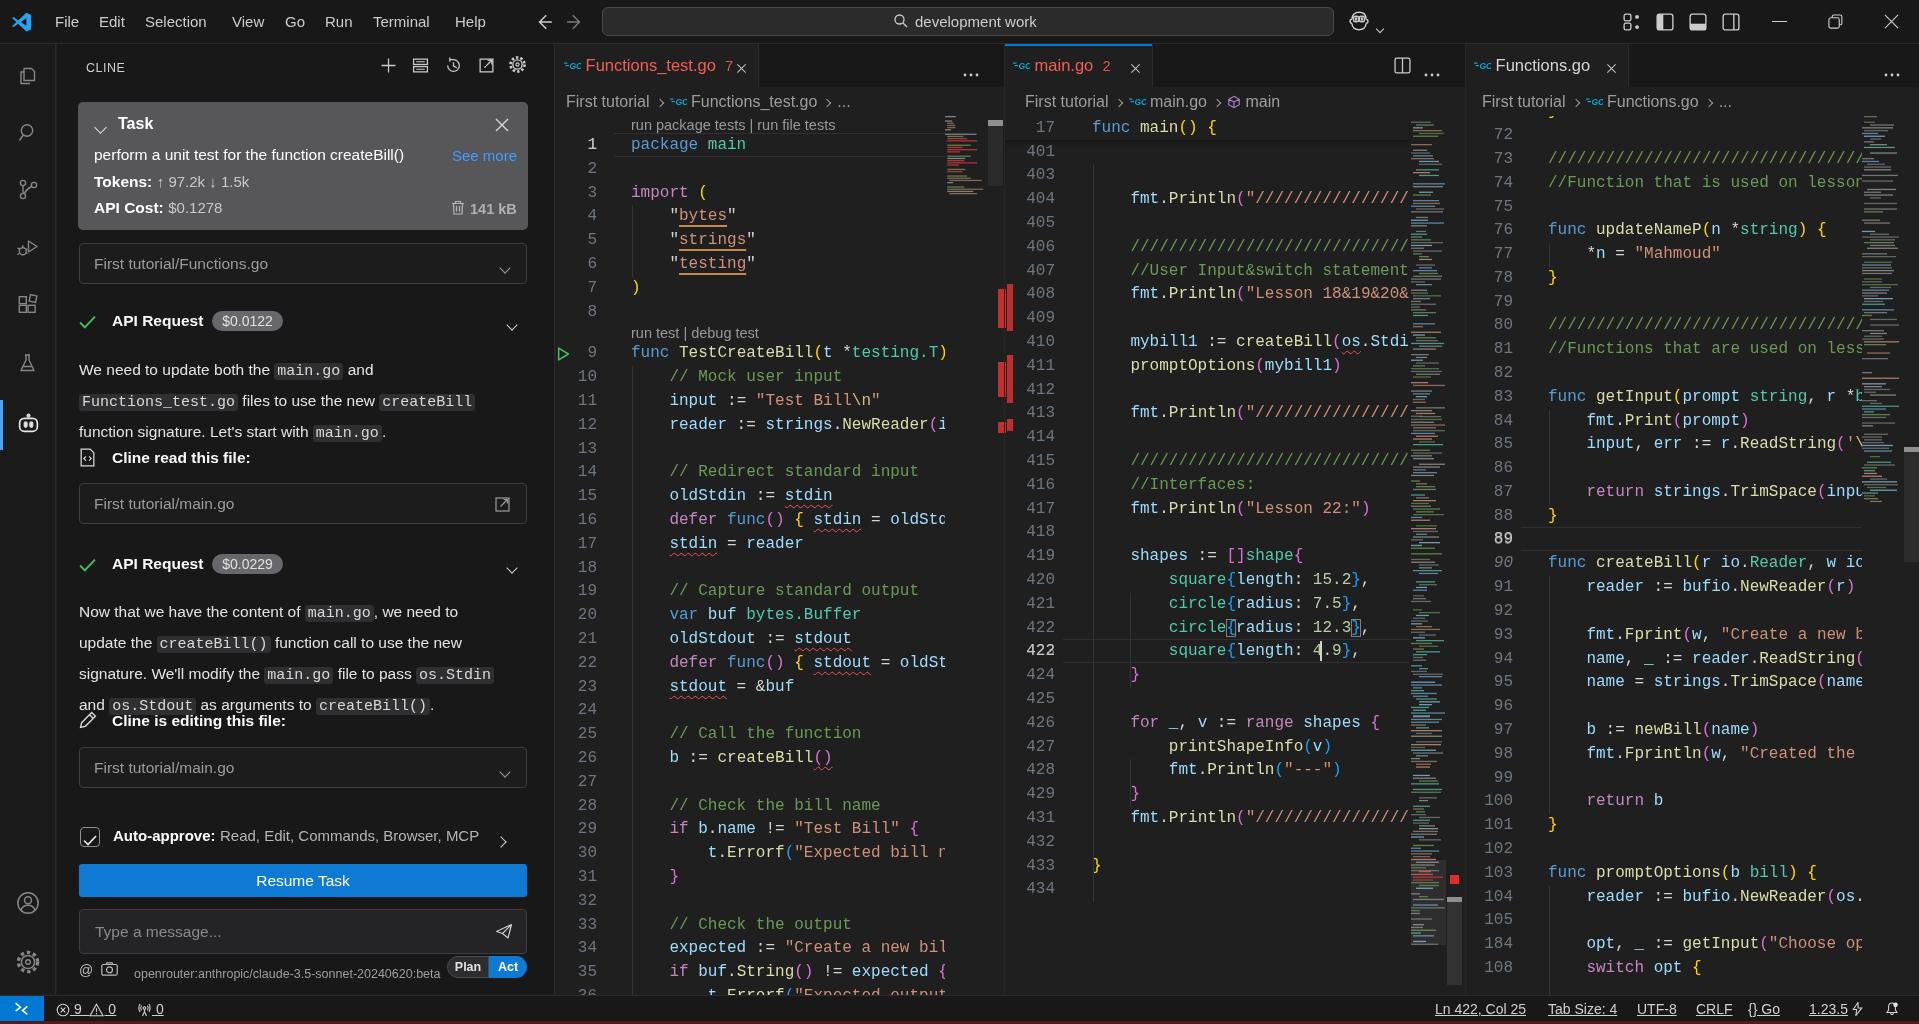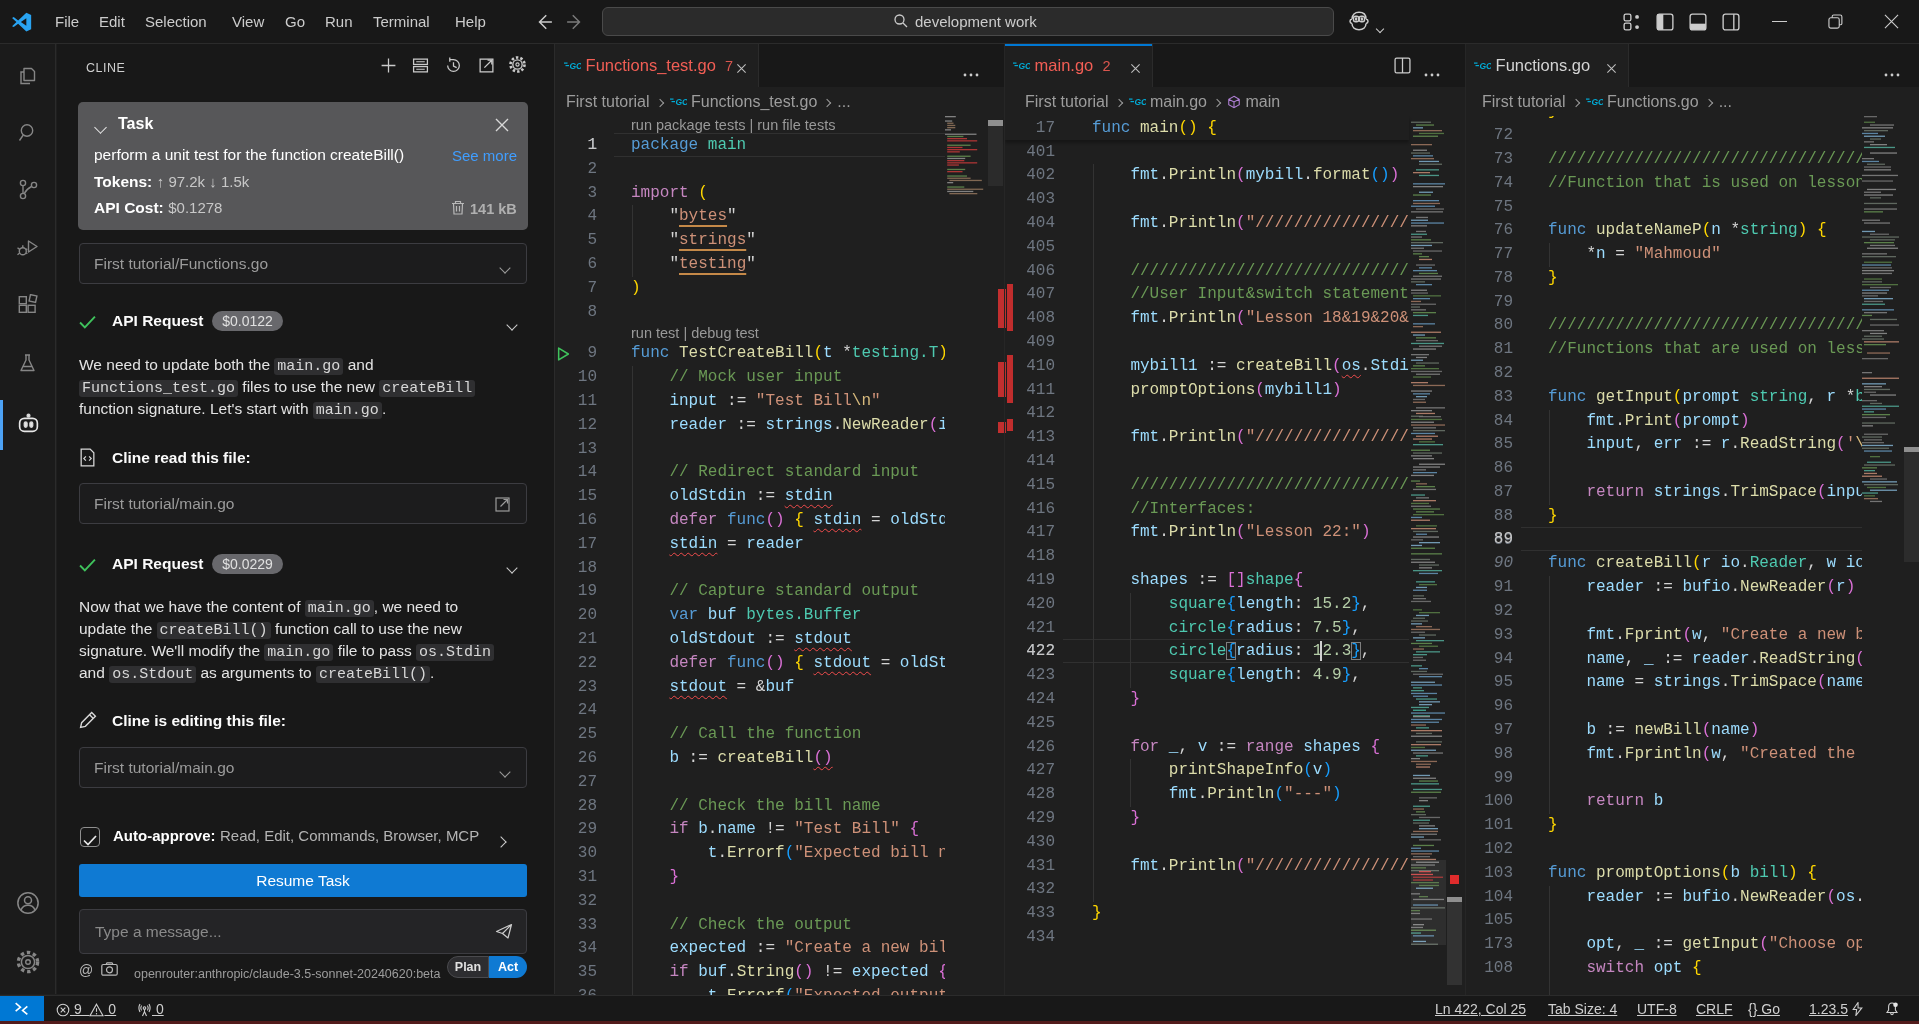--- a/index.html
+++ b/index.html
@@ -11,21 +11,21 @@
 
 #actbar{left:0;top:44px;width:56px;height:950px;background:#1b1b1b;border-right:1px solid #2b2b2b;}
 .aicon{position:absolute;left:16px;width:24px;height:24px;}
 .aicon svg{stroke:#868686;fill:none;stroke-width:1.4;}
 .aicon.on svg{stroke:#d7d7d7;}
 
 #sidebar{left:57px;top:44px;width:498px;height:950px;background:#181818;border-right:1px solid #2b2b2b;overflow:hidden;padding-left:29px;}
 .sbx{position:absolute;}
 .filebox{position:absolute;left:22px;width:448px;height:41px;border:1px solid #3c3c41;border-radius:4px;background:#1c1c1d;color:#9b9b9b;font-size:15.5px;line-height:39px;padding-left:14px;}
 .codechip{font-family:"Liberation Mono",monospace;font-size:15px;background:#2f2f31;border-radius:3px;padding:0px 3px;color:#d8d8d8;}
-.ptext{font-size:15.5px;color:#e3e3e3;line-height:20px;}
+.ptext{font-size:15.5px;color:#e3e3e3;line-height:29px;}
 .btitle{font-weight:bold;color:#fbfbfb;font-size:15.5px;}
 .badge{display:inline-block;background:#68686c;color:#e0e0e0;font-size:14px;border-radius:11px;padding:2px 10px;font-weight:normal;}
 .chev{display:inline-block;width:9px;height:9px;border-right:1.6px solid #b6b6b6;border-bottom:1.6px solid #b6b6b6;}
 .chev.down{transform:rotate(45deg);}
 .chev.right{transform:rotate(-45deg);}
 
 .tabbar{position:absolute;top:44px;height:43px;background:#181818;}
 .tab{position:absolute;top:44px;height:43px;background:#1f1f1f;border-right:1px solid #2b2b2b;}
 .tablabel{position:absolute;top:0;line-height:43px;font-size:16.5px;}
 .bcrumb{position:absolute;top:87px;height:29px;background:#1f1f1f;color:#9d9d9d;font-size:16px;line-height:29px;white-space:nowrap;}
@@ -371,21 +371,20 @@
       <div class="crow"><span class="num" style="left:0;width:41px;">32</span><span class="cd" style="left:75px;"></span></div>
       <div class="crow"><span class="num" style="left:0;width:41px;">33</span><span class="cd" style="left:75px;"><span class="m">    // Check the output</span></span></div>
       <div class="crow"><span class="num" style="left:0;width:41px;">34</span><span class="cd" style="left:75px;"><span class="v">    expected</span><span class="p"> := </span><span class="s">"Create a new bill name: Cre</span></span></div>
       <div class="crow"><span class="num" style="left:0;width:41px;">35</span><span class="cd" style="left:75px;"><span class="c">    if </span><span class="v">buf</span><span class="p">.</span><span class="f">String</span><span class="b2">()</span><span class="p"> != </span><span class="v">expected</span><span class="p"> </span><span class="b2">{</span></span></div>
       <div class="crow"><span class="num" style="left:0;width:41px;">36</span><span class="cd" style="left:75px;"><span class="v">        t</span><span class="p">.</span><span class="f">Errorf</span><span class="b3">(</span><span class="s">"Expected output to be</span></span></div>
     </div>
   </div>
 <div class="codepane" style="left:1005px;width:404px;height:879px;">
     <div style="position:relative;top:24.6px;">
       <div class="crow"><span class="num" style="left:0;width:50px;">401</span><span class="cd" style="left:87px;"></span></div>
-      <div class="crow"><span class="num" style="left:0;width:50px;">402</span><span class="cd" style="left:87px;"><span class="v">    fmt</span><span class="p">.</span><span class="f">Println</span><span class="b2">(</span><span class="v">mybill</span><span class="p">.</span><span class="f">format</span><span class="b3">()</span><span class="b2">)</span></span></div>
       <div class="crow"><span class="num" style="left:0;width:50px;">403</span><span class="cd" style="left:87px;"></span></div>
       <div class="crow"><span class="num" style="left:0;width:50px;">404</span><span class="cd" style="left:87px;"><span class="v">    fmt</span><span class="p">.</span><span class="f">Println</span><span class="b2">(</span><span class="s">"////////////////////////</span></span></div>
       <div class="crow"><span class="num" style="left:0;width:50px;">405</span><span class="cd" style="left:87px;"></span></div>
       <div class="crow"><span class="num" style="left:0;width:50px;">406</span><span class="cd" style="left:87px;"><span class="m">    ////////////////////////////////////</span></span></div>
       <div class="crow"><span class="num" style="left:0;width:50px;">407</span><span class="cd" style="left:87px;"><span class="m">    //User Input&amp;switch statements</span></span></div>
       <div class="crow"><span class="num" style="left:0;width:50px;">408</span><span class="cd" style="left:87px;"><span class="v">    fmt</span><span class="p">.</span><span class="f">Println</span><span class="b2">(</span><span class="s">"Lesson 18&amp;19&amp;20&amp;21:"</span></span></div>
       <div class="crow"><span class="num" style="left:0;width:50px;">409</span><span class="cd" style="left:87px;"></span></div>
       <div class="crow"><span class="num" style="left:0;width:50px;">410</span><span class="cd" style="left:87px;"><span class="v">    mybill1</span><span class="p"> := </span><span class="f">createBill</span><span class="b2">(</span><span class="v wr">os</span><span class="p">.</span><span class="v">Stdin</span></span></div>
       <div class="crow"><span class="num" style="left:0;width:50px;">411</span><span class="cd" style="left:87px;"><span class="f">    promptOptions</span><span class="b2">(</span><span class="v">mybill1</span><span class="b2">)</span></span></div>
       <div class="crow"><span class="num" style="left:0;width:50px;">412</span><span class="cd" style="left:87px;"></span></div>
@@ -399,21 +398,20 @@
       <div class="crow"><span class="num" style="left:0;width:50px;">420</span><span class="cd" style="left:87px;"><span class="t">        square</span><span class="b3">{</span><span class="v">length</span><span class="p">: </span><span class="n">15.2</span><span class="b3">}</span><span class="p">,</span></span></div>
       <div class="crow"><span class="num" style="left:0;width:50px;">421</span><span class="cd" style="left:87px;"><span class="t">        circle</span><span class="b3">{</span><span class="v">radius</span><span class="p">: </span><span class="n">7.5</span><span class="b3">}</span><span class="p">,</span></span></div>
       <div class="crow"><span class="num" style="left:0;width:50px;">422</span><span class="cd" style="left:87px;"><span class="t">        circle</span><span class="b3 bm">{</span><span class="v">radius</span><span class="p">: </span><span class="n">12.3</span><span class="b3 bm">}</span><span class="p">,</span></span></div>
       <div class="crow"><span class="num" style="left:0;width:50px;">423</span><span class="cd" style="left:87px;"><span class="t">        square</span><span class="b3">{</span><span class="v">length</span><span class="p">: </span><span class="n">4.9</span><span class="b3">}</span><span class="p">,</span></span></div>
       <div class="crow"><span class="num" style="left:0;width:50px;">424</span><span class="cd" style="left:87px;"><span class="b2">    }</span></span></div>
       <div class="crow"><span class="num" style="left:0;width:50px;">425</span><span class="cd" style="left:87px;"></span></div>
       <div class="crow"><span class="num" style="left:0;width:50px;">426</span><span class="cd" style="left:87px;"><span class="c">    for </span><span class="v">_</span><span class="p">, </span><span class="v">v</span><span class="p"> := </span><span class="c">range </span><span class="v">shapes</span><span class="p"> </span><span class="b2">{</span></span></div>
       <div class="crow"><span class="num" style="left:0;width:50px;">427</span><span class="cd" style="left:87px;"><span class="f">        printShapeInfo</span><span class="b3">(</span><span class="v">v</span><span class="b3">)</span></span></div>
       <div class="crow"><span class="num" style="left:0;width:50px;">428</span><span class="cd" style="left:87px;"><span class="v">        fmt</span><span class="p">.</span><span class="f">Println</span><span class="b3">(</span><span class="s">"---"</span><span class="b3">)</span></span></div>
       <div class="crow"><span class="num" style="left:0;width:50px;">429</span><span class="cd" style="left:87px;"><span class="b2">    }</span></span></div>
-      <div class="crow"><span class="num" style="left:0;width:50px;">430</span><span class="cd" style="left:87px;"></span></div>
       <div class="crow"><span class="num" style="left:0;width:50px;">431</span><span class="cd" style="left:87px;"><span class="v">    fmt</span><span class="p">.</span><span class="f">Println</span><span class="b2">(</span><span class="s">"////////////////////////</span></span></div>
       <div class="crow"><span class="num" style="left:0;width:50px;">432</span><span class="cd" style="left:87px;"></span></div>
       <div class="crow"><span class="num" style="left:0;width:50px;">433</span><span class="cd" style="left:87px;"><span class="b1">}</span></span></div>
       <div class="crow"><span class="num" style="left:0;width:50px;">434</span><span class="cd" style="left:87px;"></span></div>
     </div>
   </div>
 <div class="codepane" style="left:1466px;width:396px;height:879px;">
     <div style="position:relative;top:-15.7px;">
       <div class="crow"><span class="num" style="left:0;width:47px;">71</span><span class="cd" style="left:82px;"><span class="b1">}</span></span></div>
       <div class="crow"><span class="num" style="left:0;width:47px;">72</span><span class="cd" style="left:82px;"></span></div>
@@ -443,21 +441,21 @@
       <div class="crow"><span class="num" style="left:0;width:47px;">96</span><span class="cd" style="left:82px;"></span></div>
       <div class="crow"><span class="num" style="left:0;width:47px;">97</span><span class="cd" style="left:82px;"><span class="v">    b</span><span class="p"> := </span><span class="f">newBill</span><span class="b2">(</span><span class="v">name</span><span class="b2">)</span></span></div>
       <div class="crow"><span class="num" style="left:0;width:47px;">98</span><span class="cd" style="left:82px;"><span class="v">    fmt</span><span class="p">.</span><span class="f">Fprintln</span><span class="b2">(</span><span class="v">w</span><span class="p">, </span><span class="s">"Created the bil</span></span></div>
       <div class="crow"><span class="num" style="left:0;width:47px;">99</span><span class="cd" style="left:82px;"></span></div>
       <div class="crow"><span class="num" style="left:0;width:47px;">100</span><span class="cd" style="left:82px;"><span class="c">    return </span><span class="v">b</span></span></div>
       <div class="crow"><span class="num" style="left:0;width:47px;">101</span><span class="cd" style="left:82px;"><span class="b1">}</span></span></div>
       <div class="crow"><span class="num" style="left:0;width:47px;">102</span><span class="cd" style="left:82px;"></span></div>
       <div class="crow"><span class="num" style="left:0;width:47px;">103</span><span class="cd" style="left:82px;"><span class="k">func </span><span class="f">promptOptions</span><span class="b1">(</span><span class="v">b </span><span class="t">bill</span><span class="b1">)</span><span class="p"> </span><span class="b1">{</span></span></div>
       <div class="crow"><span class="num" style="left:0;width:47px;">104</span><span class="cd" style="left:82px;"><span class="v">    reader</span><span class="p"> := </span><span class="v">bufio</span><span class="p">.</span><span class="f">NewReader</span><span class="b2">(</span><span class="v">os</span><span class="p">.</span></span></div>
       <div class="crow"><span class="num" style="left:0;width:47px;">105</span><span class="cd" style="left:82px;"></span></div>
-      <div class="crow"><span class="num" style="left:0;width:47px;">173</span><span class="cd" style="left:82px;"><span class="v">    opt</span><span class="p">, </span><span class="v">_</span><span class="p"> := </span><span class="f">getInput</span><span class="b2">(</span><span class="s">"Choose opti</span></span></div>
+      <div class="crow"><span class="num" style="left:0;width:47px;">184</span><span class="cd" style="left:82px;"><span class="v">    opt</span><span class="p">, </span><span class="v">_</span><span class="p"> := </span><span class="f">getInput</span><span class="b2">(</span><span class="s">"Choose opti</span></span></div>
       <div class="crow"><span class="num" style="left:0;width:47px;">108</span><span class="cd" style="left:82px;"><span class="c">    switch </span><span class="v">opt</span><span class="p"> </span><span class="b1">{</span></span></div>
     </div>
   </div>
 <div class="abs mono" style="left:1005px;top:116px;width:404px;height:24px;background:#1f1f1f;box-shadow:0 3px 3px rgba(0,0,0,0.3);font-size:16px;line-height:24px;white-space:pre;"><span class="num" style="left:0;width:50px;">17</span><span class="cd" style="left:87px;"><span class="k">func </span><span class="f">main</span><span class="b1">() {</span></span></div>
 <div class="linehl" style="left:614px;top:133px;width:331px;"></div>
 <div class="linehl" style="left:1063px;top:639px;width:346px;"></div>
 <div class="linehl" style="left:1521px;top:527px;width:341px;"></div>
 <div class="abs mono" style="left:556px;top:134px;width:41px;text-align:right;color:#c6c6c6;font-size:16px;line-height:23.8px;">1</div>
 <div class="abs mono" style="left:1005px;top:640px;width:50px;text-align:right;color:#c6c6c6;font-size:16px;line-height:23.8px;">422</div>
 <div class="abs mono" style="left:1466px;top:528px;width:47px;text-align:right;color:#c6c6c6;font-size:16px;line-height:23.8px;">89</div>

